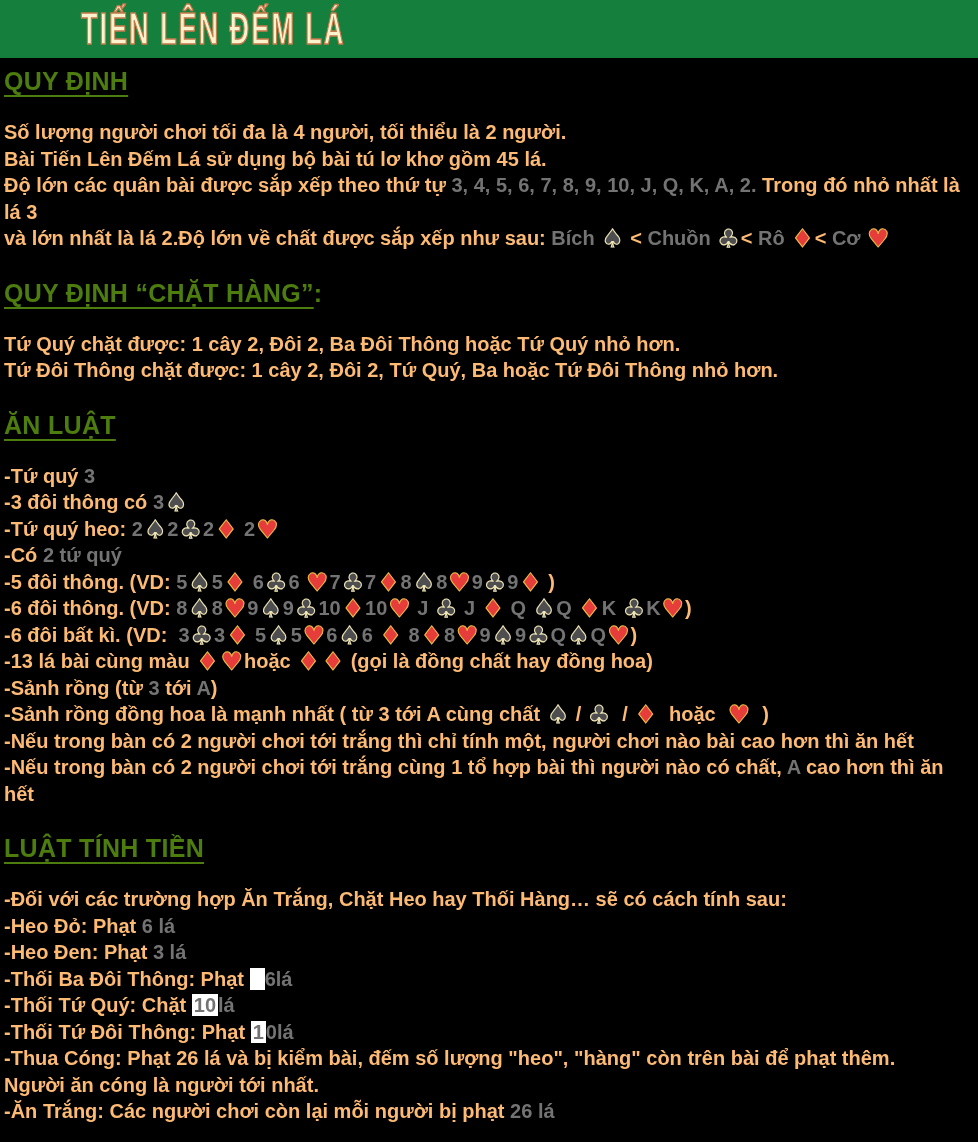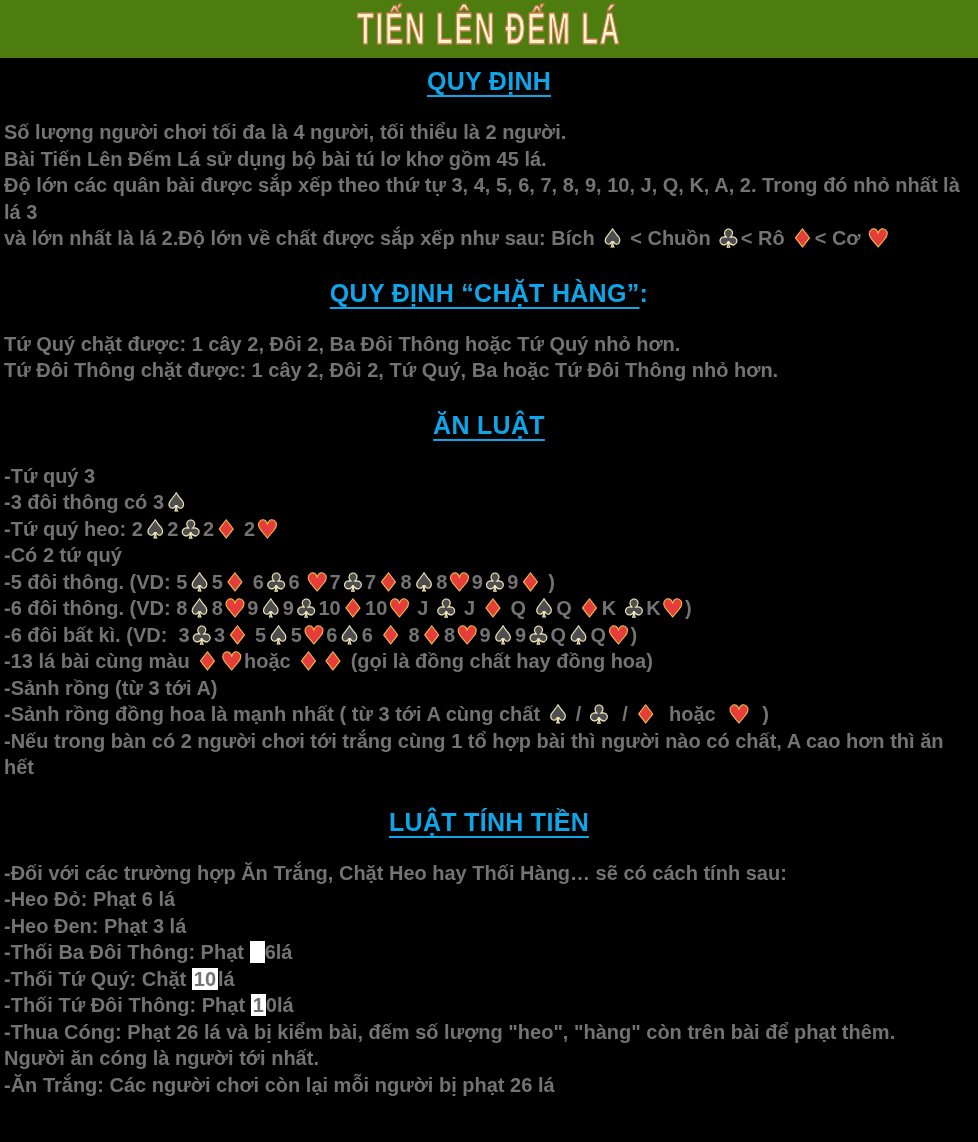--- a/index.html
+++ b/index.html
@@ -6,58 +6,57 @@
   html,body { width:978px; }
   body {
     height:1142px;
     background:#000;
     overflow:hidden;
     font-family:"Liberation Sans","DejaVu Sans",sans-serif;
     font-weight:bold;
   }
   .header {
     height:58px;
-    background:#4d7c0f;
+    background:#15803d;
     display:flex;
     align-items:center;
-    justify-content:center;
+    justify-content:flex-start;
   }
   .title {
     font-size:44px;
     font-weight:bold;
     color:#FBF2CE;
     -webkit-text-stroke:1.6px #C47A4B;
     text-shadow:0 0 1px #C47A4B;
     letter-spacing:3px;
     transform:scale(0.62,1.02);
     white-space:nowrap;
   }
   .content { padding:0 4px; }
   .sec { margin-top:27px; }
   .sec.first { margin-top:9px; }
   .heading {
     font-size:25px;
-    color:#0ea5e9;
+    color:#4d7c0f;
     letter-spacing:0.3px;
     margin-bottom:23px;
     font-weight:bold;
-    text-align:center;
   }
   .hu {
     text-decoration:underline;
     text-underline-offset:5px;
     text-decoration-thickness:2px;
   }
   .tl {
     font-size:20px;
     line-height:26.5px;
     color:#F9F2C8;
     white-space:pre-wrap;
   }
-  .seg-cream { color:#737373;margin-top:12px; }
+  .seg-cream { color:#fdba74;margin-top:12px; }
   .seg-gold  { color:#737373; }
   .suit {
     font-family:"DejaVu Sans",sans-serif;
     font-size:25px;
     line-height:1;
     padding:0 1px;
     vertical-align:-2px;
   }
   .suit-dark { color:#4E4E50; -webkit-text-stroke:1.1px #EFE5B5; }
   .suit-red  { color:#E73D3A; -webkit-text-stroke:1.1px #EBBC45; }
@@ -96,20 +95,21 @@
         <div class="tl"><span class="seg-cream">-Tứ quý </span><span class="seg-gold">3</span></div>
         <div class="tl"><span class="seg-cream">-3 đôi thông có </span><span class="seg-gold">3</span><span class="suit suit-dark">♠</span></div>
         <div class="tl"><span class="seg-cream">-Tứ quý heo: </span><span class="seg-gold">2</span><span class="suit suit-dark">♠</span><span class="seg-gold">2</span><span class="suit suit-dark">♣</span><span class="seg-gold">2</span><span class="suit suit-red">♦</span><span class="seg-gold"> 2</span><span class="suit suit-red">♥</span></div>
         <div class="tl"><span class="seg-cream">-Có </span><span class="seg-gold">2 tứ quý</span></div>
         <div class="tl"><span class="seg-cream">-5 đôi thông. (VD: </span><span class="seg-gold">5</span><span class="suit suit-dark">♠</span><span class="seg-gold">5</span><span class="suit suit-red">♦</span><span class="seg-gold"> 6</span><span class="suit suit-dark">♣</span><span class="seg-gold">6 </span><span class="suit suit-red">♥</span><span class="seg-gold">7</span><span class="suit suit-dark">♣</span><span class="seg-gold">7</span><span class="suit suit-red">♦</span><span class="seg-gold">8</span><span class="suit suit-dark">♠</span><span class="seg-gold">8</span><span class="suit suit-red">♥</span><span class="seg-gold">9</span><span class="suit suit-dark">♣</span><span class="seg-gold">9</span><span class="suit suit-red">♦</span><span class="seg-cream"> )</span></div>
         <div class="tl"><span class="seg-cream">-6 đôi thông. (VD: </span><span class="seg-gold">8</span><span class="suit suit-dark">♠</span><span class="seg-gold">8</span><span class="suit suit-red">♥</span><span class="seg-gold">9</span><span class="suit suit-dark">♠</span><span class="seg-gold">9</span><span class="suit suit-dark">♣</span><span class="seg-gold">10</span><span class="suit suit-red">♦</span><span class="seg-gold">10</span><span class="suit suit-red">♥</span><span class="seg-gold"> J </span><span class="suit suit-dark">♣</span><span class="seg-gold"> J </span><span class="suit suit-red">♦</span><span class="seg-gold"> Q </span><span class="suit suit-dark">♠</span><span class="seg-gold">Q </span><span class="suit suit-red">♦</span><span class="seg-gold">K </span><span class="suit suit-dark">♣</span><span class="seg-gold">K</span><span class="suit suit-red">♥</span><span class="seg-cream">)</span></div>
         <div class="tl"><span class="seg-cream">-6 đôi bất kì. (VD:  </span><span class="seg-gold">3</span><span class="suit suit-dark">♣</span><span class="seg-gold">3</span><span class="suit suit-red">♦</span><span class="seg-gold"> 5</span><span class="suit suit-dark">♠</span><span class="seg-gold">5</span><span class="suit suit-red">♥</span><span class="seg-gold">6</span><span class="suit suit-dark">♠</span><span class="seg-gold">6 </span><span class="suit suit-red">♦</span><span class="seg-gold"> 8</span><span class="suit suit-red">♦</span><span class="seg-gold">8</span><span class="suit suit-red">♥</span><span class="seg-gold">9</span><span class="suit suit-dark">♠</span><span class="seg-gold">9</span><span class="suit suit-dark">♣</span><span class="seg-gold">Q</span><span class="suit suit-dark">♠</span><span class="seg-gold">Q</span><span class="suit suit-red">♥</span><span class="seg-cream">)</span></div>
         <div class="tl"><span class="seg-cream">-13 lá bài cùng màu </span><span class="suit suit-red">♦</span><span class="suit suit-red">♥</span><span class="seg-cream">hoặc </span><span class="suit suit-red">♦</span><span class="suit suit-red">♦</span><span class="seg-cream"> (gọi là đồng chất hay đồng hoa)</span></div>
         <div class="tl"><span class="seg-cream">-Sảnh rồng (từ </span><span class="seg-gold">3</span><span class="seg-cream"> tới </span><span class="seg-gold">A</span><span class="seg-cream">)</span></div>
         <div class="tl"><span class="seg-cream">-Sảnh rồng đồng hoa là mạnh nhất ( từ 3 tới A cùng chất </span><span class="suit suit-dark">♠</span><span class="seg-cream"> / </span><span class="suit suit-dark">♣</span><span class="seg-cream">  / </span><span class="suit suit-red">♦</span><span class="seg-cream">  hoặc  </span><span class="suit suit-red">♥</span><span class="seg-cream">  )</span></div>
+        <div class="tl"><span class="seg-cream">-Nếu trong bàn có 2 người chơi tới trắng thì chỉ tính một, người chơi nào bài cao hơn thì ăn hết</span></div>
         <div class="tl"><span class="seg-cream">-Nếu trong bàn có 2 người chơi tới trắng cùng 1 tổ hợp bài thì người nào có chất, </span><span class="seg-gold">A</span><span class="seg-cream"> cao hơn thì ăn hết</span></div>
       </div>
   </section>
 
   <section class="sec">
     <h2 class="heading"><span class="hu">LUẬT TÍNH TIỀN</span><span></span></h2>
     <div class="lines">
         <div class="tl"><span class="seg-cream">-Đối với các trường hợp Ăn Trắng, Chặt Heo hay Thối Hàng… sẽ có cách tính sau:</span></div>
         <div class="tl"><span class="seg-cream">-Heo Đỏ: Phạt </span><span class="seg-gold">6 lá</span></div>
         <div class="tl"><span class="seg-cream">-Heo Đen: Phạt </span><span class="seg-gold">3 lá</span></div>

